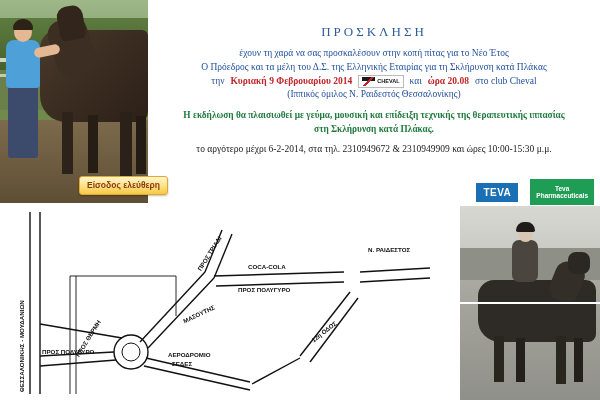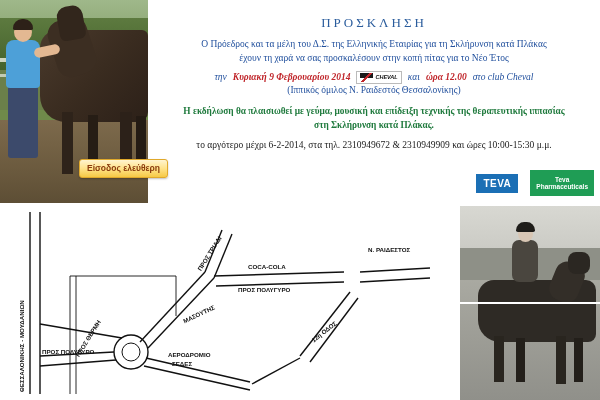--- a/index.html
+++ b/index.html
@@ -113,38 +113,38 @@
   .ph-person-arm {
     position: absolute; left: 34px; top: 46px; width: 26px; height: 10px;
     background: #e3b892;
     transform: rotate(-12deg);
     border-radius: 5px;
   }
 
   .badge-free {
     position: absolute;
     left: 79px;
-    top: 159px;
+    top: 176px;
     background: linear-gradient(to bottom, #fff4cf 0%, #ffe38a 50%, #f6c945 100%);
     border: 1px solid #e0a92c;
     border-radius: 3px;
     padding: 3px 7px 4px 7px;
     font-family: "Liberation Sans", sans-serif;
     font-size: 8.5px;
     font-weight: bold;
     color: #8a3b0d;
     white-space: nowrap;
     box-shadow: 0 1px 2px rgba(0,0,0,0.25);
   }
 
   
   .invite {
     position: absolute;
     left: 148px;
-    top: 8px;
+    top: 17px;
     width: 452px;
     height: 203px;
     padding: 4px 10px 0 10px;
     box-sizing: border-box;
     text-align: center;
   }
   .inv-title {
     font-family: "Liberation Serif", serif;
     font-size: 13px;
     letter-spacing: 3px;
@@ -176,22 +176,20 @@
     color: #1f7a3d;
     font-weight: bold;
     font-size: 9.3px;
     line-height: 1.45;
   }
   .inv-row-date {
     display: flex;
     align-items: center;
     justify-content: center;
     gap: 6px;
-    margin-top: 5px;
-    font-style: italic;
   }
   .cheval-mini {
     display: inline-flex;
     align-items: center;
     gap: 2px;
     border: 1px solid #bbb;
     background: #fff;
     padding: 1px 3px;
   }
   .cheval-mini .flagbox {
@@ -346,32 +344,32 @@
     <div class="ph-person-arm"></div>
     <div class="ph-person-head"></div>
     <div class="ph-person-hair"></div>
   </div>
 
   <div class="badge-free">Είσοδος ελεύθερη</div>
 
   <div class="invite">
     <div class="inv-title">ΠΡΟΣΚΛΗΣΗ</div>
 
+    <div class="inv-line blue">έχουν τη χαρά να σας προσκαλέσουν στην κοπή πίτας για το Νέο Έτος</div>
     <div class="inv-line blue">Ο Πρόεδρος και τα μέλη του Δ.Σ. της Ελληνικής Εταιρίας για τη Σκλήρυνση κατά Πλάκας</div>
-    <div class="inv-line blue">έχουν τη χαρά να σας προσκαλέσουν στην κοπή πίτας για το Νέο Έτος</div>
 
     <div class="inv-row-date">
       <span class="inv-line blue">την</span>
       <span class="inv-line inv-red">Κυριακή 9 Φεβρουαρίου 2014</span>
       <span class="cheval-mini">
         <span class="flagbox"></span>
         <span class="ctext">CHEVAL</span>
       </span>
       <span class="inv-line blue">και</span>
-      <span class="inv-line inv-red">ώρα 12.00</span>
+      <span class="inv-line inv-red">ώρα 20.08</span>
       <span class="inv-line blue">στο club Cheval</span>
     </div>
 
     <div class="inv-line blue">(Ιππικός όμιλος Ν. Ραιδεστός Θεσσαλονίκης)</div>
 
     <div class="inv-block">
       <div class="inv-green">Η εκδήλωση θα πλαισιωθεί με γεύμα, μουσική και επίδειξη τεχνικής της θεραπευτικής ιππασίας</div>
       <div class="inv-green">στη Σκλήρυνση κατά Πλάκας.</div>
     </div>
 

